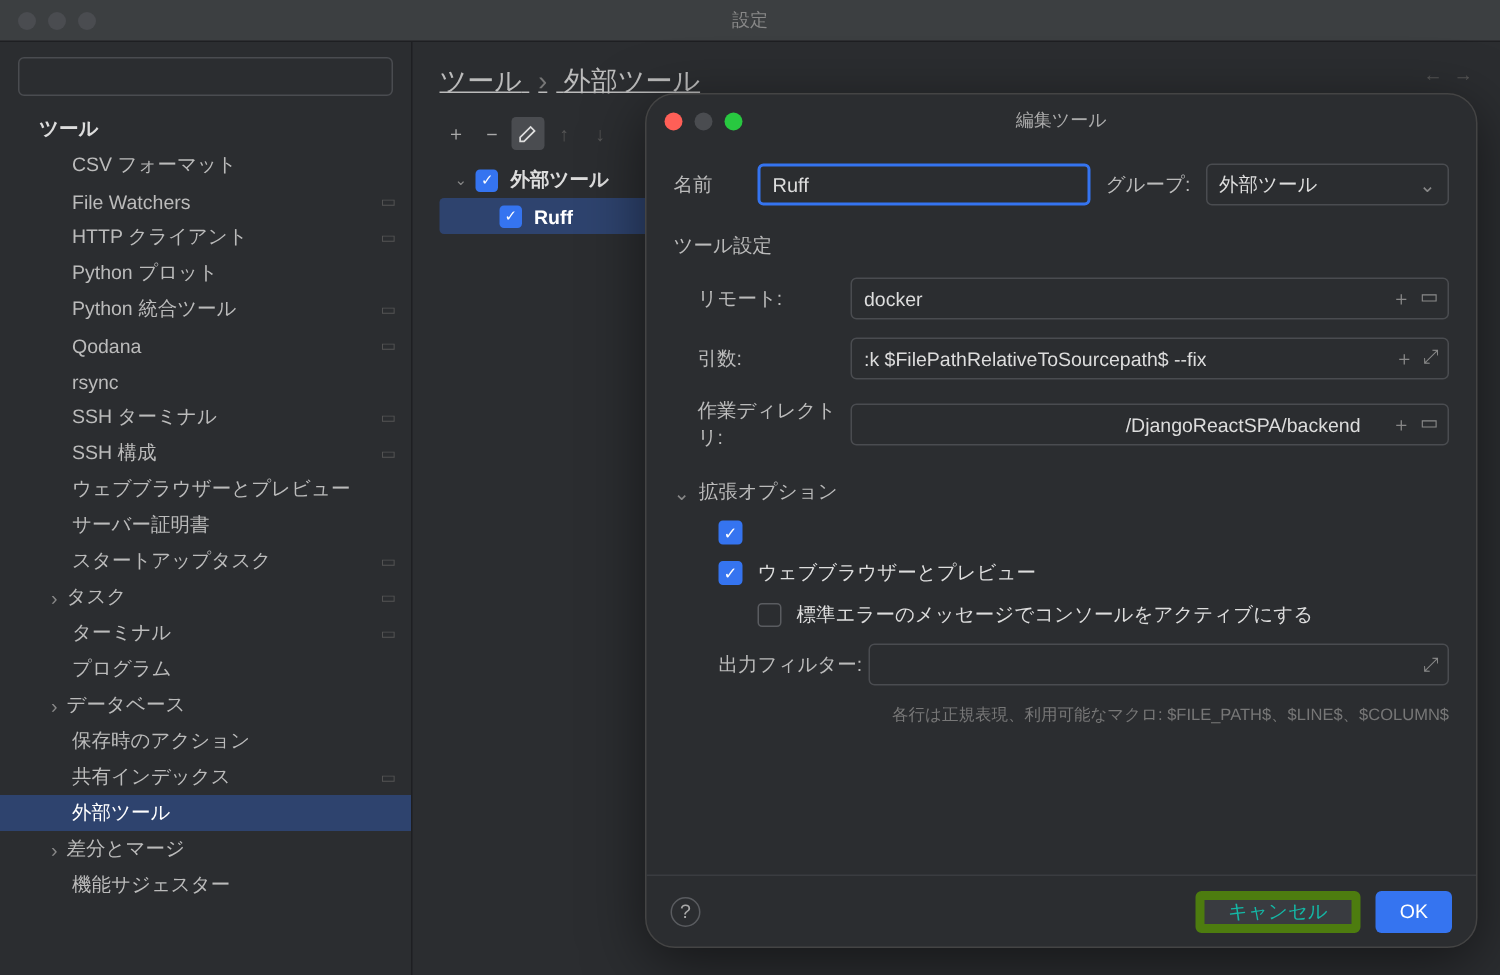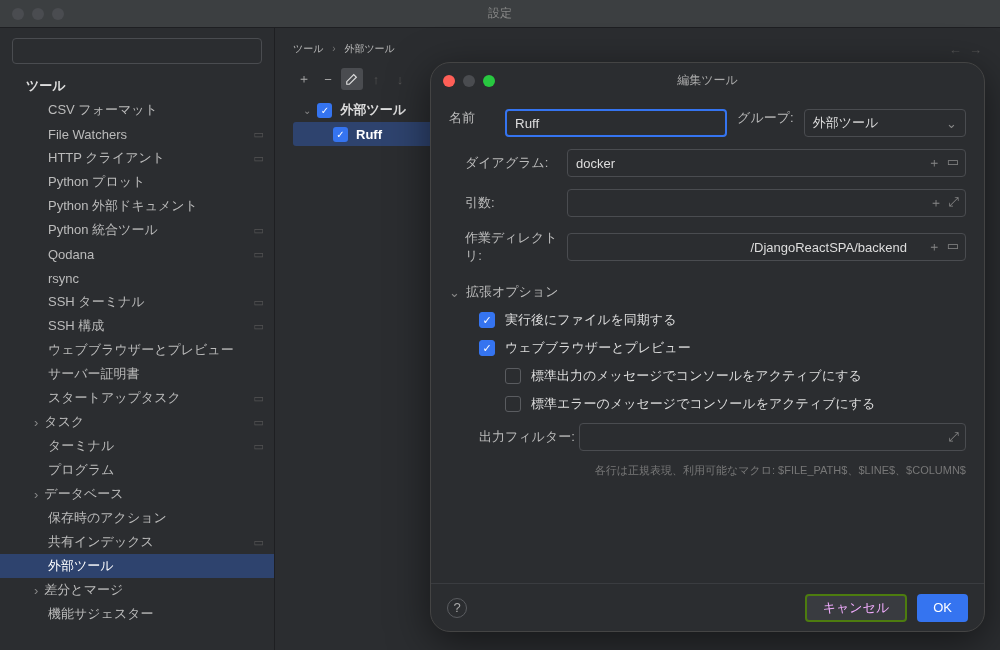--- a/index.html
+++ b/index.html
@@ -30,21 +30,21 @@
 .tree-item { display: flex; align-items: center; height: 24px; padding: 0 10px 0 28px; cursor: pointer; position: relative; }
 .tree-item.header { padding-left: 26px; font-weight: 600; color: #ddd; }
 .tree-item.child { padding-left: 48px; color: #bbb; }
 .tree-item.selected { background: #2e436e; color: #fff; }
 .tree-item .sep-icon { margin-left: auto; color: #555; font-size: 11px; }
 .tree::-webkit-scrollbar { width: 10px; }
 .tree::-webkit-scrollbar-thumb { background: #4a4c50; border-radius: 5px; }
 .tree::-webkit-scrollbar-track { background: #2b2d30; }
 
 .content { flex: 1; padding: 14px 18px; position: relative; }
-.breadcrumb { color: #bbb; font-size: 10px; margin-bottom: 12px; }
+.breadcrumb { color: #bbb; font-size: 18px; margin-bottom: 12px; text-decoration: underline; }
 .bc-arrow { color: #777; margin: 0 6px; }
 .nav-arrows { position: absolute; right: 18px; top: 14px; color: #555; }
 .toolbar { display: flex; gap: 2px; align-items: center; margin-bottom: 8px; }
 .tb-btn { width: 22px; height: 22px; display: flex; align-items: center; justify-content: center; border-radius: 3px; color: #aaa; cursor: pointer; }
 .tb-btn.active { background: #4a4c50; }
 .tb-btn.disabled { color: #555; }
 .list { }
 .list-row { display: flex; align-items: center; height: 24px; padding-left: 10px; }
 .list-row.child { padding-left: 40px; background: #2e436e; color: #fff; border-radius: 3px; }
 .chev { margin-right: 6px; color: #888; font-size: 10px; }
@@ -57,39 +57,39 @@
   width: 555px; height: 570px;
   background: #2b2d30;
   border: 1px solid #444;
   border-radius: 20px;
   box-shadow: 0 10px 40px rgba(0,0,0,.5);
   display: flex; flex-direction: column;
 }
 .modal-title { height: 34px; display: flex; align-items: center; justify-content: center; color: #aaa; font-size: 12px; position: relative; }
 .modal-title .traffic { position: absolute; left: 0; top: 4px; }
 .modal-body { padding: 12px 18px; flex: 1; overflow: hidden; }
-.row { display: flex; align-items: flex-start; margin-bottom: 12px; gap: 10px; }
+.row { display: flex; align-items: center; margin-bottom: 12px; gap: 10px; }
 .lbl { color: #bbb; min-width: 46px; }
 .inp { flex: 1; height: 28px; background: #2b2d30; border: 1px solid #4a4c50; border-radius: 4px; padding: 0 8px; color: #ddd; }
 .inp.focus { border: 2px solid #3574f0; }
 .sel { display: flex; align-items: center; justify-content: space-between; padding: 0 8px; }
 .section-title { color: #bbb; margin: 18px 0 12px 0; }
 .field-row { display: flex; align-items: center; margin-bottom: 12px; }
 .field-lbl { color: #bbb; width: 118px; padding-left: 16px; }
 .field-inp { flex: 1; height: 28px; background: #2b2d30; border: 1px solid #4a4c50; border-radius: 4px; padding: 0 8px; color: #ddd; display: flex; align-items: center; position: relative; }
 .field-icons { position: absolute; right: 6px; display: flex; gap: 6px; color: #888; font-size: 13px; }
 .adv-title { display: flex; align-items: center; gap: 6px; margin: 18px 0 10px 0; color: #bbb; }
 .opt-row { display: flex; align-items: center; gap: 10px; padding-left: 30px; margin-bottom: 10px; color: #ddd; }
 .cb { width: 16px; height: 16px; border-radius: 3px; border: 1px solid #5a5c60; display: flex; align-items: center; justify-content: center; }
 .cb.checked { background: #3574f0; border-color: #3574f0; color: #fff; font-size: 11px; }
 .hint { text-align: right; color: #777; font-size: 11px; margin-top: 4px; }
 .modal-footer { height: 48px; border-top: 1px solid #3a3c40; display: flex; align-items: center; justify-content: flex-end; padding: 0 16px; gap: 10px; }
 .help { position: absolute; left: 16px; width: 20px; height: 20px; border: 1px solid #5a5c60; border-radius: 50%; display: flex; align-items: center; justify-content: center; color: #aaa; }
 .btn { height: 28px; padding: 0 16px; border-radius: 4px; display: flex; align-items: center; cursor: pointer; }
-.btn-sec { background: #393b40; border: 2px solid #4d7c0f; color: #f0abfc; }
+.btn-sec { background: #393b40; border: 6px solid #4d7c0f; color: #14b8a6; }
 .btn-pri { background: #3574f0; color: #fff; }
 svg { display: block; }
 </style>
 </head>
 <body>
 
 <div class="titlebar">
   <div class="traffic dim">
     <div class="dot"></div>
     <div class="dot"></div>
@@ -124,23 +124,20 @@
           <span class="sep-icon">▭</span>
         </div>
       <div class="tree-item child">
           <span>HTTP クライアント</span>
           <span class="sep-icon">▭</span>
         </div>
       <div class="tree-item child">
           <span>Python プロット</span>
         </div>
       <div class="tree-item child">
-          <span>Python 外部ドキュメント</span>
-        </div>
-      <div class="tree-item child">
           <span>Python 統合ツール</span>
           <span class="sep-icon">▭</span>
         </div>
       <div class="tree-item child">
           <span>Qodana</span>
           <span class="sep-icon">▭</span>
         </div>
       <div class="tree-item child">
           <span>rsync</span>
         </div>
@@ -243,34 +240,36 @@
     <div class="row">
       <span class="lbl">名前</span>
       <input class="inp focus" style="flex: 1.4 1 0%;" value="Ruff">
       <span class="lbl" style="min-width:auto">グループ:</span>
       <div class="inp sel" style="flex:1">
         <span>外部ツール</span>
         <span style="color:#888">⌄</span>
       </div>
     </div>
 
+    <div class="section-title">ツール設定</div>
 
     <div class="field-row">
-      <span class="field-lbl">ダイアグラム:</span>
+      <span class="field-lbl">リモート:</span>
       <div class="field-inp">
         <span>docker</span>
         <span class="field-icons">
           <span>＋</span>
           <span>▭</span>
         </span>
       </div>
     </div>
     <div class="field-row">
       <span class="field-lbl">引数:</span>
       <div class="field-inp">
+        <span style="white-space:nowrap;overflow:hidden">:k $FilePathRelativeToSourcepath$ --fix</span>
         <span class="field-icons">
           <span>＋</span>
           <span>⤢</span>
         </span>
       </div>
     </div>
     <div class="field-row">
       <span class="field-lbl">作業ディレクトリ:</span>
       <div class="field-inp">
         <span style="margin-left:auto;margin-right:50px">/DjangoReactSPA/backend</span>
@@ -280,29 +279,24 @@
         </span>
       </div>
     </div>
 
     <div class="adv-title">
       <span style="color:#888">⌄</span>
       <span>拡張オプション</span>
     </div>
     <div class="opt-row">
       <div class="cb checked">✓</div>
-      <span>実行後にファイルを同期する</span>
     </div>
     <div class="opt-row">
       <div class="cb checked">✓</div>
       <span>ウェブブラウザーとプレビュー</span>
-    </div>
-    <div class="opt-row" style="padding-left:56px">
-      <div class="cb"></div>
-      <span>標準出力のメッセージでコンソールをアクティブにする</span>
     </div>
     <div class="opt-row" style="padding-left:56px">
       <div class="cb"></div>
       <span>標準エラーのメッセージでコンソールをアクティブにする</span>
     </div>
 
     <div class="field-row" style="margin-top:6px">
       <span class="field-lbl" style="padding-left:30px;width:130px">出力フィルター:</span>
       <div class="field-inp">
         <span class="field-icons">

